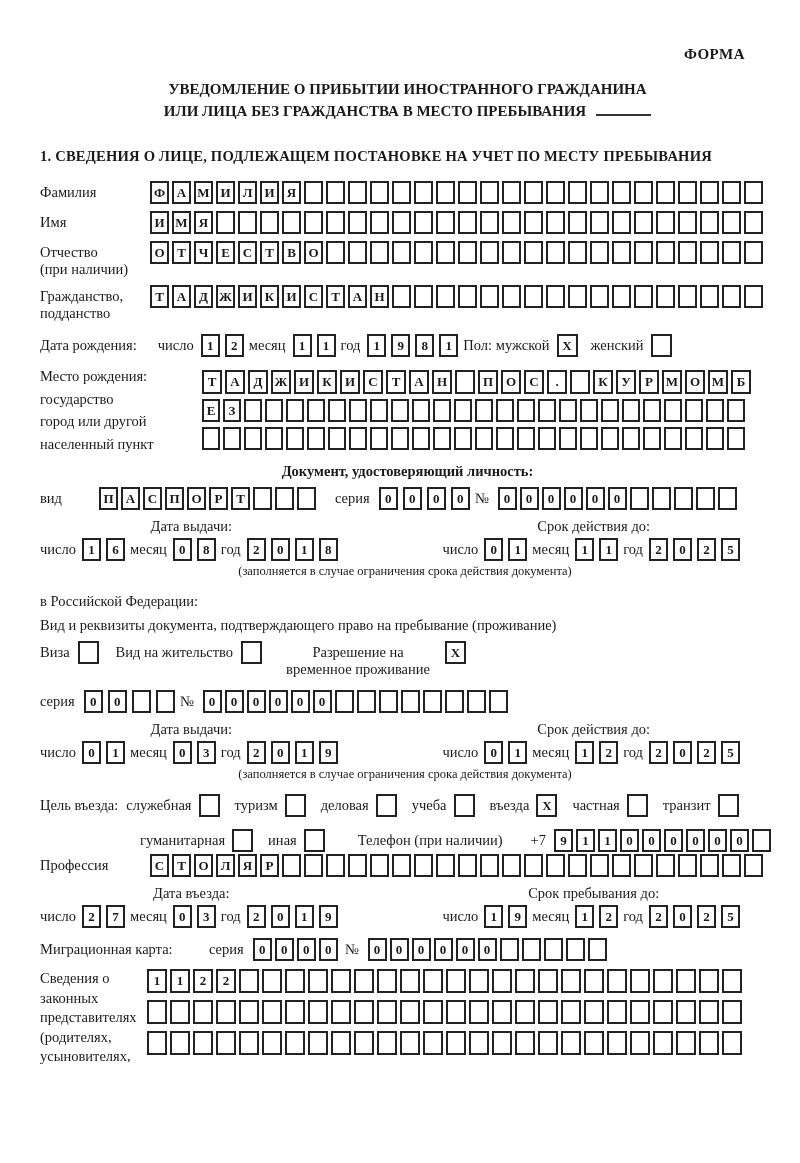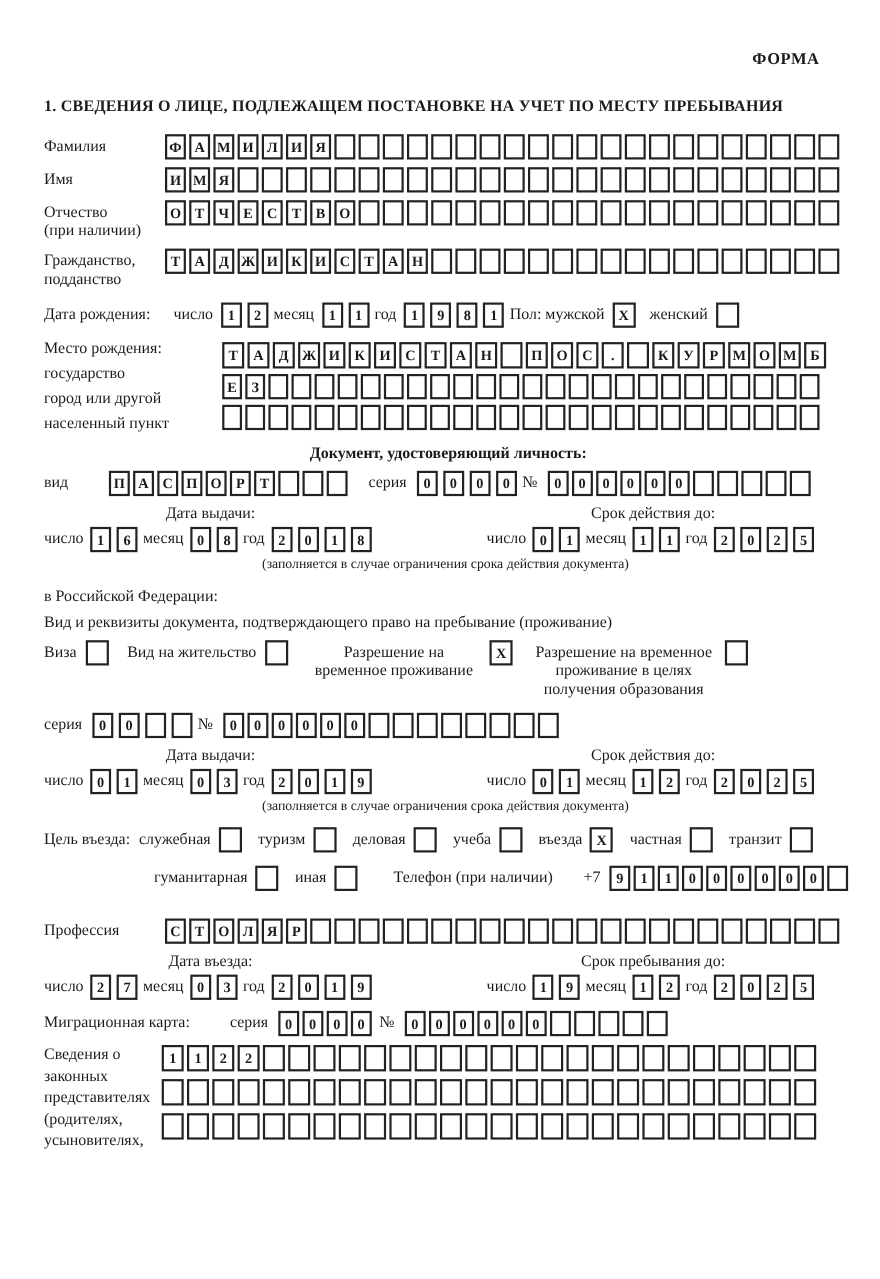--- a/index.html
+++ b/index.html
@@ -73,20 +73,24 @@
   .rep .rep-labels{width:107px;flex:none;line-height:19.5px;}
   .rep .rep-rows .cells{display:block;margin-bottom:7px;}
 </style>
 </head>
 <body>
 
 <div class="page">
 
   <div class="form-label">ФОРМА</div>
 
+  <div class="title">
+    <div>УВЕДОМЛЕНИЕ О ПРИБЫТИИ ИНОСТРАННОГО ГРАЖДАНИНА</div>
+    <div><span>ИЛИ ЛИЦА БЕЗ ГРАЖДАНСТВА В МЕСТО ПРЕБЫВАНИЯ</span><span class="uline"></span></div>
+  </div>
 
   <div class="sec-heading">1. СВЕДЕНИЯ О ЛИЦЕ, ПОДЛЕЖАЩЕМ ПОСТАНОВКЕ НА УЧЕТ ПО МЕСТУ ПРЕБЫВАНИЯ</div>
 
   <div class="frow" style="margin-top:16px;">
     <div class="flabel">Фамилия</div>
     <span class="cells"><span class="cell">Ф</span><span class="cell">А</span><span class="cell">М</span><span class="cell">И</span><span class="cell">Л</span><span class="cell">И</span><span class="cell">Я</span><span class="cell"></span><span class="cell"></span><span class="cell"></span><span class="cell"></span><span class="cell"></span><span class="cell"></span><span class="cell"></span><span class="cell"></span><span class="cell"></span><span class="cell"></span><span class="cell"></span><span class="cell"></span><span class="cell"></span><span class="cell"></span><span class="cell"></span><span class="cell"></span><span class="cell"></span><span class="cell"></span><span class="cell"></span><span class="cell"></span><span class="cell"></span></span>
   </div>
 
   <div class="frow">
     <div class="flabel">Имя</div>
@@ -187,24 +191,20 @@
       <span class="cell cb"></span>
     </div>
     <div class="opt">
       <span class="olbl">Вид на жительство</span>
       <span class="cell cb"></span>
     </div>
     <div class="opt">
       <span class="olbl center">Разрешение на временное проживание</span>
       <span class="cell cb">X</span>
     </div>
-    <div class="opt" style="margin-right:0;">
-      <span class="olbl center" style="width:168px;">Разрешение на временное проживание в целях получения образования</span>
-      <span class="cell cb"></span>
-    </div>
   </div>
 
   <div class="idrow" style="margin-top:12px;">
     <span class="lbl">серия</span>
     <span class="cells spaced"><span class="cell">0</span><span class="cell">0</span><span class="cell"></span><span class="cell"></span></span>
     <span class="lbl">№</span>
     <span class="cells"><span class="cell">0</span><span class="cell">0</span><span class="cell">0</span><span class="cell">0</span><span class="cell">0</span><span class="cell">0</span><span class="cell"></span><span class="cell"></span><span class="cell"></span><span class="cell"></span><span class="cell"></span><span class="cell"></span><span class="cell"></span><span class="cell"></span></span>
   </div>
 
   <div class="dpair">
@@ -273,21 +273,21 @@
       <span class="plbl">иная</span>
       <span class="cell cb"></span>
     </span>
     <span class="sp" style="width:18px;"></span>
     <span class="lbl">Телефон (при наличии)</span>
     <span class="sp" style="width:20px;"></span>
     <span class="lbl">+7</span>
     <span class="cells"><span class="cell">9</span><span class="cell">1</span><span class="cell">1</span><span class="cell">0</span><span class="cell">0</span><span class="cell">0</span><span class="cell">0</span><span class="cell">0</span><span class="cell">0</span><span class="cell"></span></span>
   </div>
 
-  <div class="frow" style="margin-top:25px;">
+  <div class="frow" style="margin-top:2px;">
     <div class="flabel">Профессия</div>
     <span class="cells"><span class="cell">С</span><span class="cell">Т</span><span class="cell">О</span><span class="cell">Л</span><span class="cell">Я</span><span class="cell">Р</span><span class="cell"></span><span class="cell"></span><span class="cell"></span><span class="cell"></span><span class="cell"></span><span class="cell"></span><span class="cell"></span><span class="cell"></span><span class="cell"></span><span class="cell"></span><span class="cell"></span><span class="cell"></span><span class="cell"></span><span class="cell"></span><span class="cell"></span><span class="cell"></span><span class="cell"></span><span class="cell"></span><span class="cell"></span><span class="cell"></span><span class="cell"></span><span class="cell"></span></span>
   </div>
 
   <div class="dpair">
     <div class="dgroup">
       <div class="dhead">Дата въезда:</div>
       <div class="dline">
         <span class="lbl">число</span>
         <span class="cells spaced"><span class="cell">2</span><span class="cell">7</span></span>

